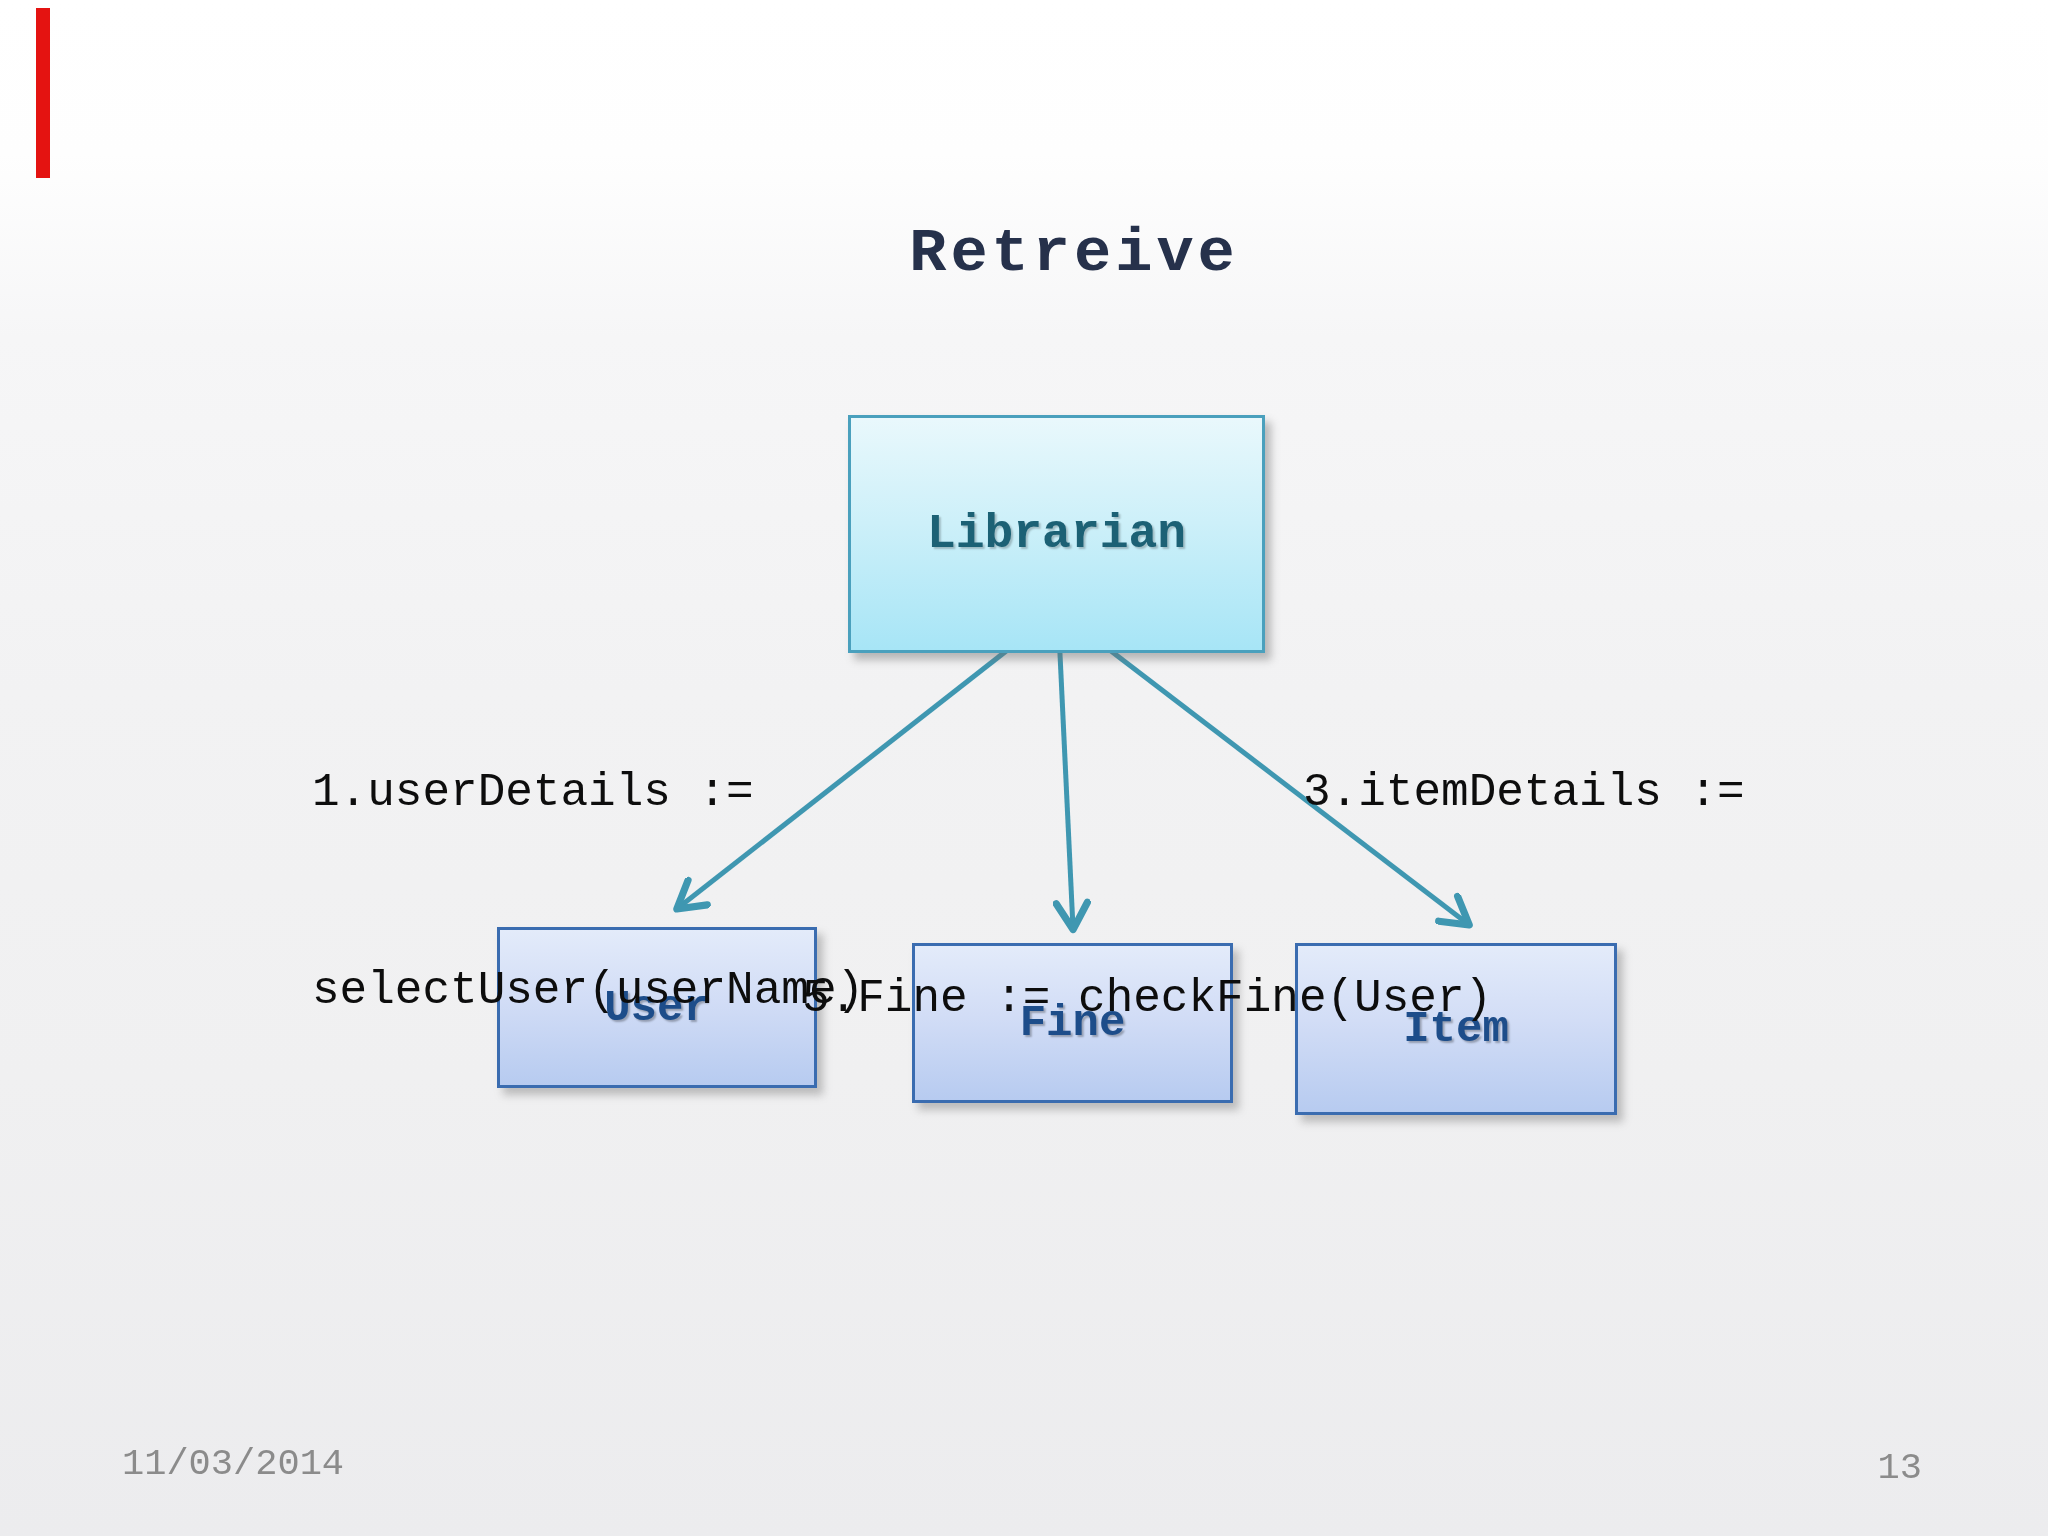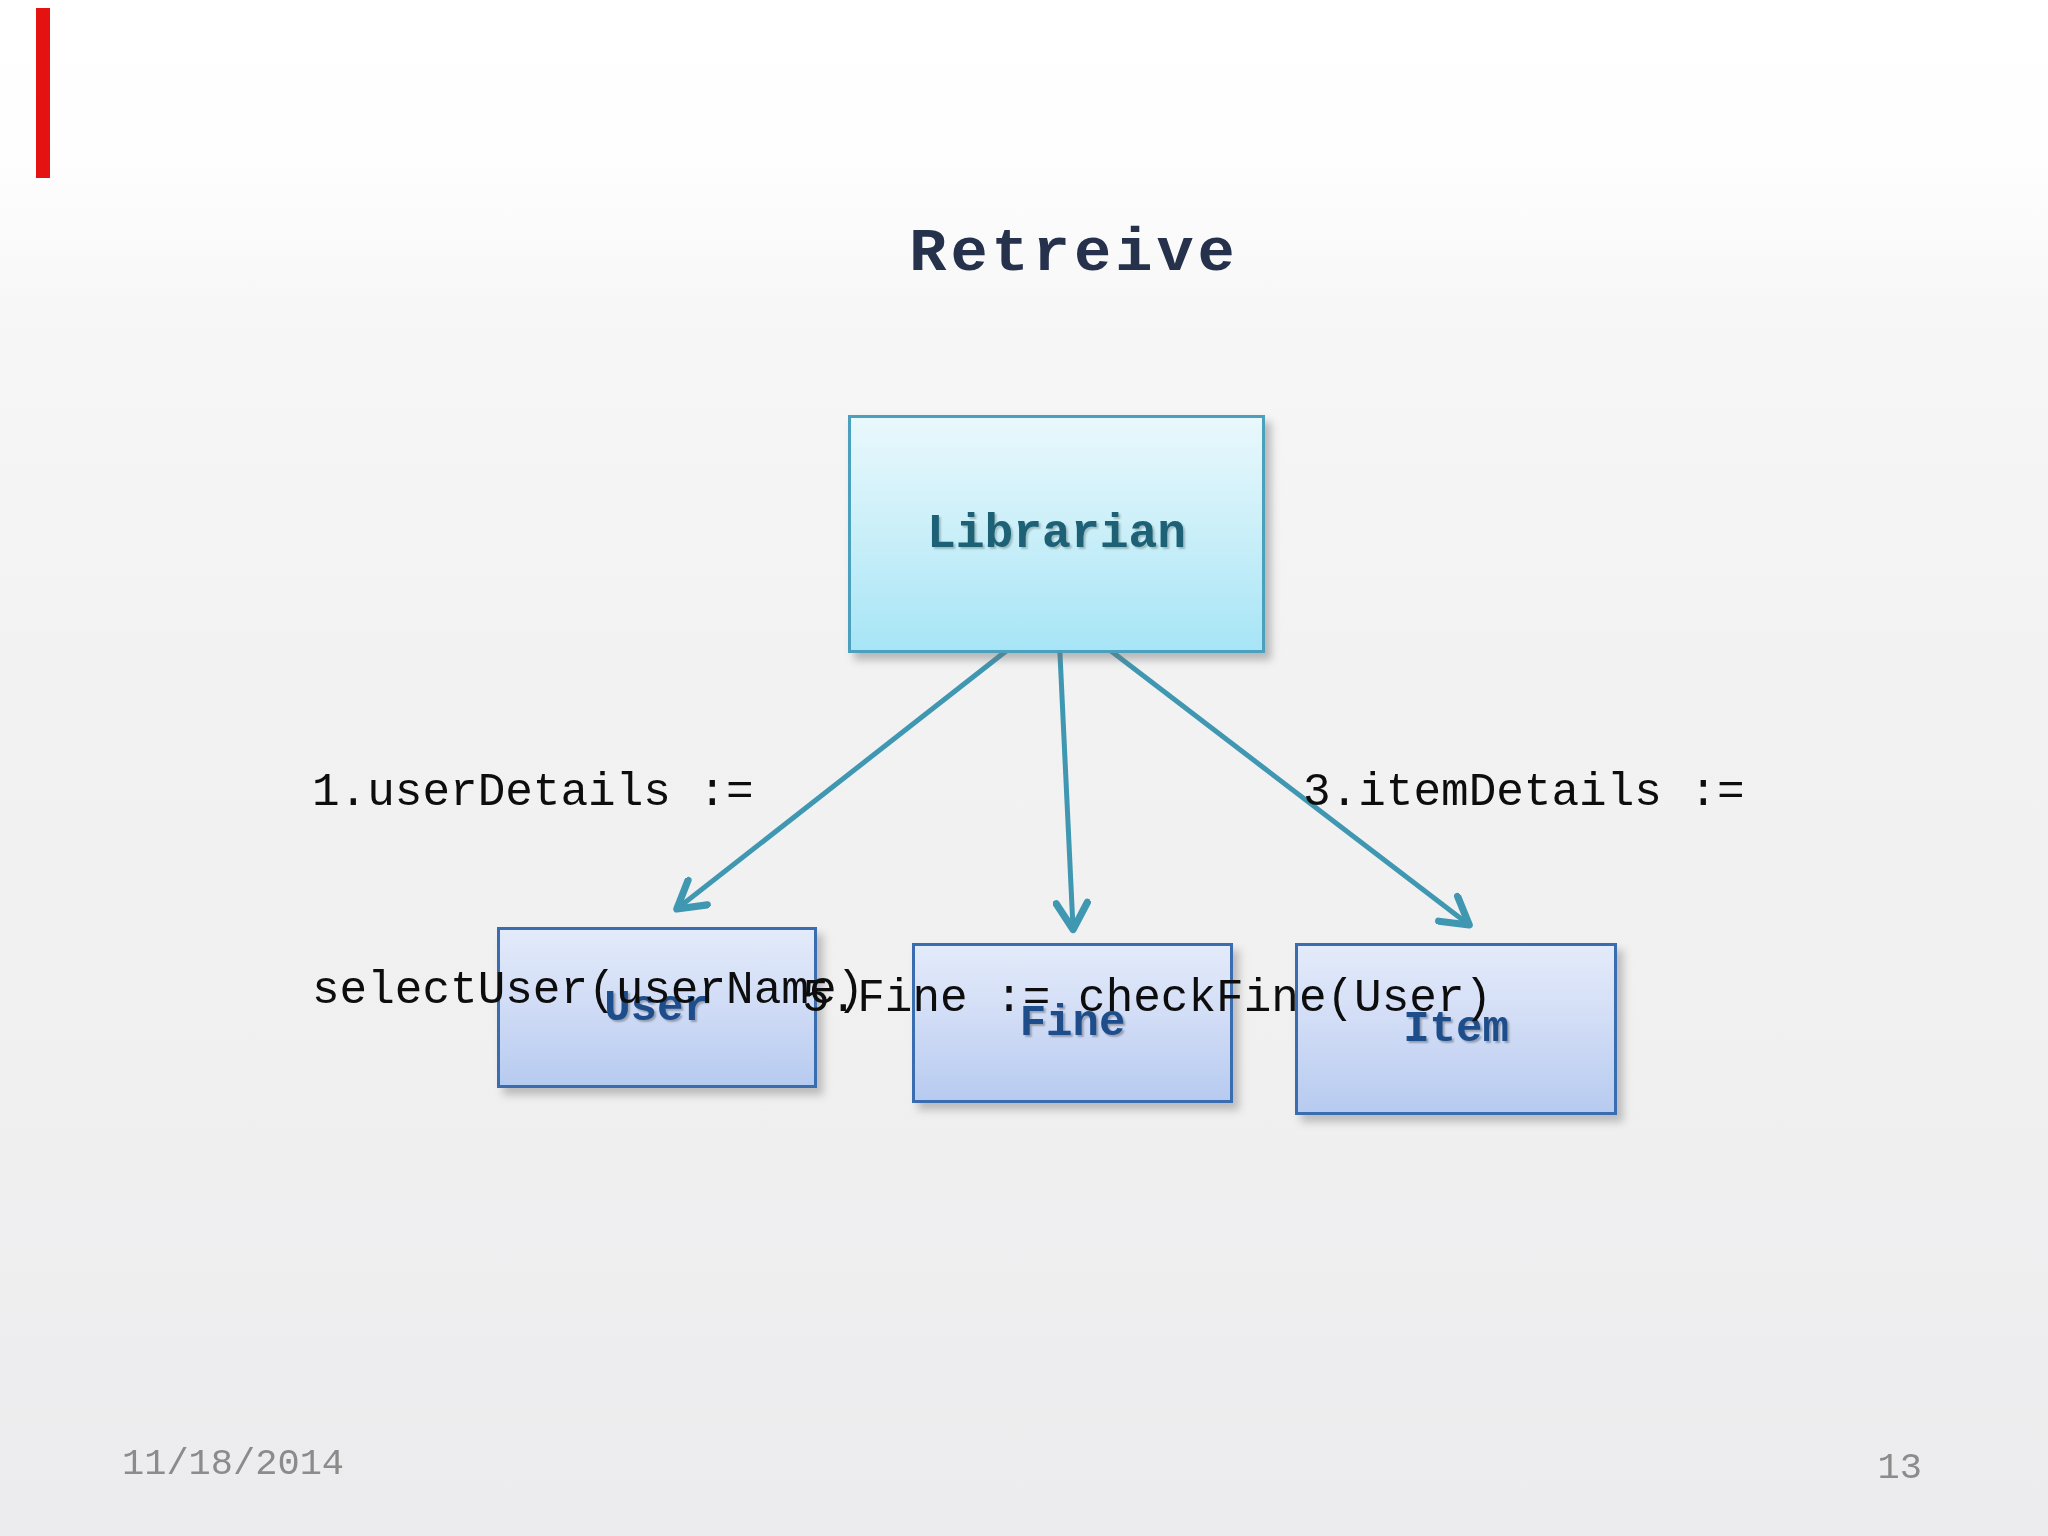--- a/index.html
+++ b/index.html
@@ -134,16 +134,16 @@
   </div>
 
   <div id="label-2" class="abs call-label">
     <div>5.Fine := checkFine(User)</div>
   </div>
 
   <div id="label-3" class="abs call-label">
     <div>3.itemDetails :=</div>
   </div>
 
-  <div id="footer-date" class="abs footer-text">11/18/2014</div>
+  <div id="footer-date" class="abs footer-text">11/03/2014</div>
   <div id="footer-page" class="abs footer-text">13</div>
 
 </div>
 
 </body></html>

